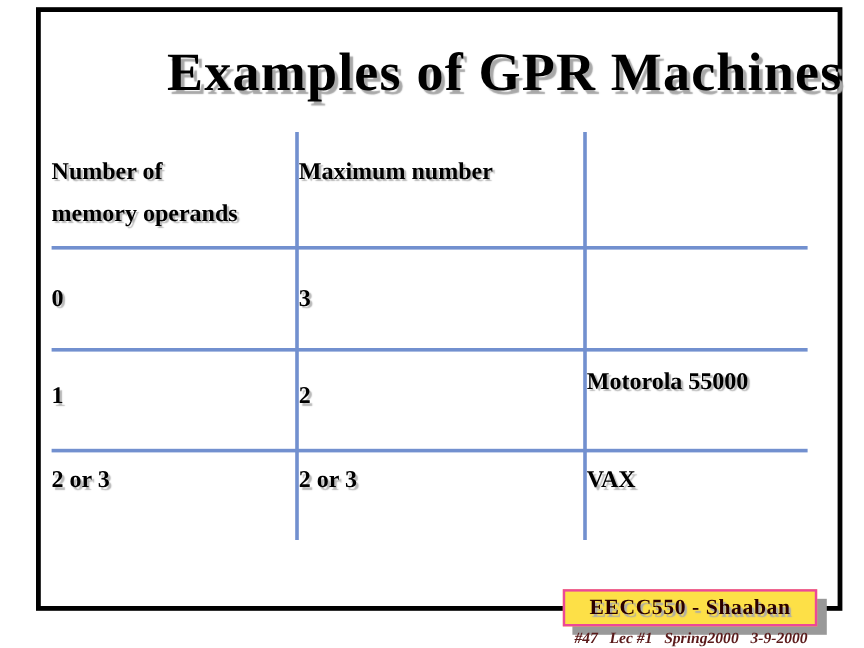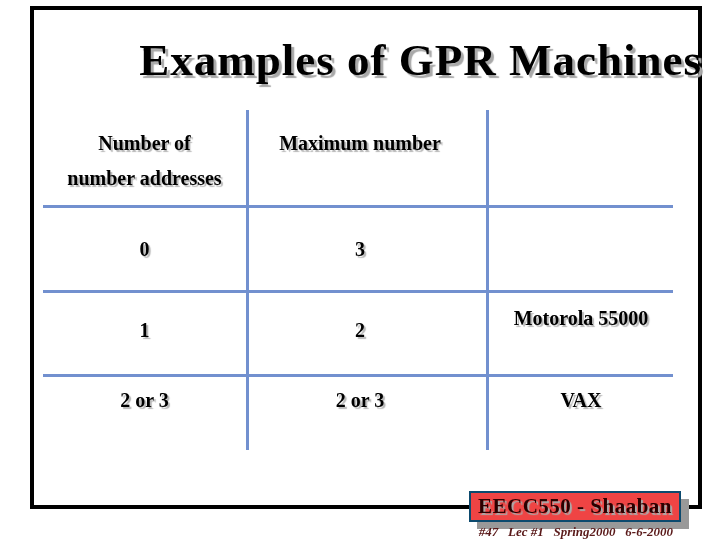--- a/index.html
+++ b/index.html
@@ -50,21 +50,20 @@
     left: 43px;
     width: 630px;
     height: 3px;
     background: var(--table-line-blue, #7b93c9);
   }
   .h1 { top: 205px; }
   .h2 { top: 290px; }
   .h3 { top: 374px; }
   .cell {
     position: absolute;
-    text-align: center;
     font-weight: bold;
     font-size: 20px;
     color: #000000;
     text-shadow: 2px 2px 1px #b8b8b8;
   }
   .cell .line { display: block; }
   .col1 { left: 43px;  width: 203px; }
   .col2 { left: 249px; width: 222px; }
   .col3 { left: 489px; width: 184px; }
   .header-row { top: 126px; line-height: 35px; font-size: 20px; }
@@ -76,27 +75,27 @@
   .banner-shadow {
     position: absolute;
     left: 477px; top: 499px;
     width: 212px; height: 30px;
     background: var(--banner-shadow-gray, #999999);
   }
   .banner-box {
     position: absolute;
     left: 469px; top: 491px;
     width: 212px; height: 31px;
-    background: #ef4444;
-    border: 2px solid #0c4a6e;
+    background: #fde047;
+    border: 2px solid #ec4899;
     box-sizing: border-box;
     display: flex;
     align-items: center;
     justify-content: center;
-    font-size: 21px;
+    font-size: 18px;
     font-weight: bold;
     letter-spacing: 0.5px;
     color: var(--banner-text-maroon, #2b0000);
     text-shadow: 2px 2px 1px #aaaaaa;
     white-space: nowrap;
   }
   .lecture-info {
     position: absolute;
     top: 524px;
     right: 47px;
@@ -117,21 +116,21 @@
   <div class="title">Examples of GPR Machines</div>
 
   <div class="vline v1"></div>
   <div class="vline v2"></div>
   <div class="hline h1"></div>
   <div class="hline h2"></div>
   <div class="hline h3"></div>
 
   <div class="cell col1 header-row">
     <span class="line">Number of</span>
-    <span class="line">number addresses</span>
+    <span class="line">memory operands</span>
   </div>
   <div class="cell col2 header-row">
     <span class="line">Maximum number</span>
   </div>
 
   <div class="cell col1 r1-num">0</div>
   <div class="cell col2 r1-num">3</div>
   <div class="cell col3 r1-mach">
   </div>
 
@@ -140,15 +139,15 @@
   <div class="cell col3 r2-mach">
     <span class="line">Motorola 55000</span>
   </div>
 
   <div class="cell col1 r3">2 or 3</div>
   <div class="cell col2 r3">2 or 3</div>
   <div class="cell col3 r3">VAX</div>
 
   <div class="banner-shadow"></div>
   <div class="banner-box">EECC550 - Shaaban</div>
-  <div class="lecture-info">#47   Lec #1   Spring2000   6-6-2000</div>
+  <div class="lecture-info">#47   Lec #1   Spring2000   3-9-2000</div>
 
 </div>
 
 </body></html>

